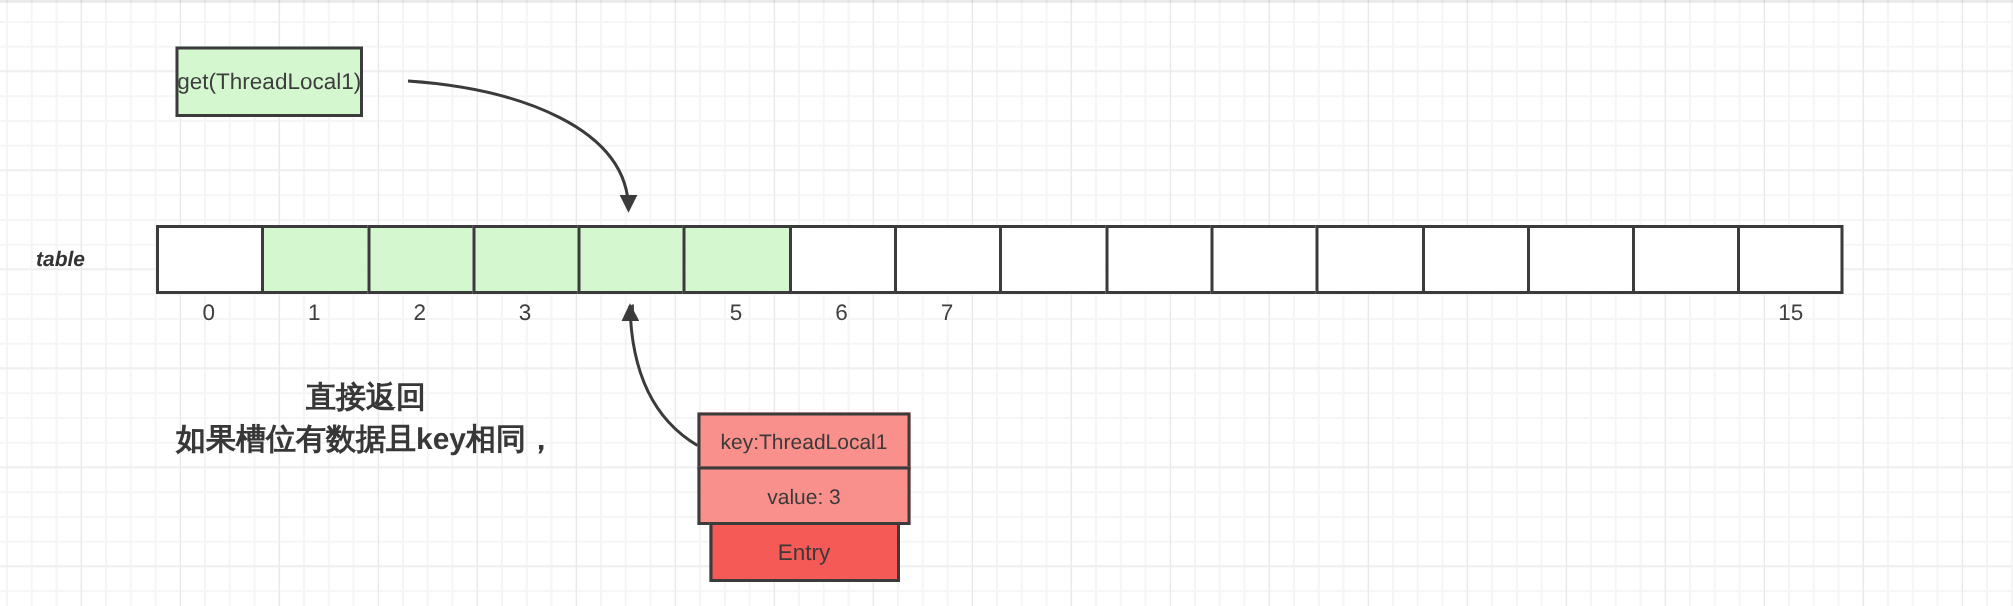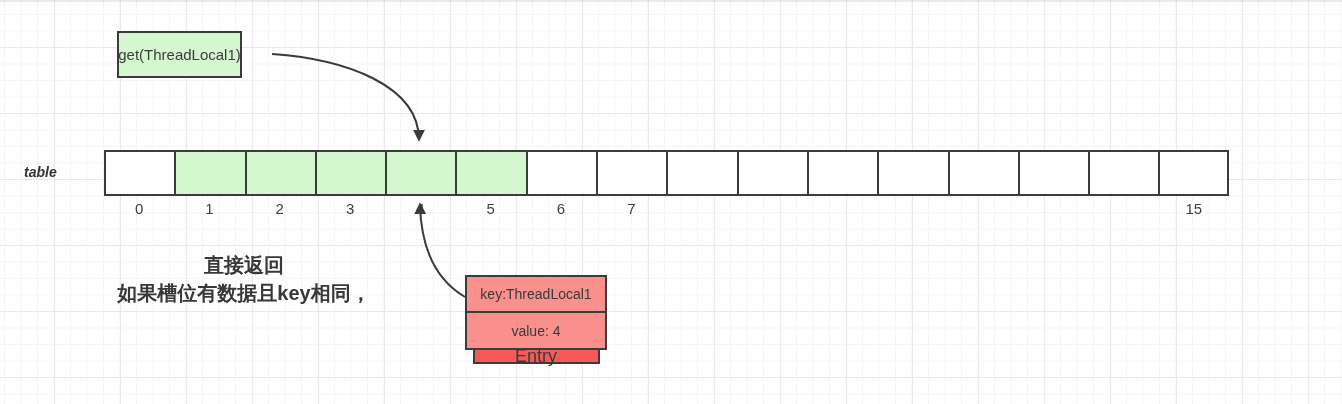--- a/index.html
+++ b/index.html
@@ -65,23 +65,23 @@
     position:relative;
     width:142px;height:38px;
     border:2px solid var(--line,#3b3b3b);
     box-sizing:border-box;
     display:flex;align-items:center;justify-content:center;
     background:var(--salmon-fill,#f9908b);
     font-size:14px;color:#3a3a3a;
   }
   .entry-row.value{height:39px;margin-top:-2px;}
   .entry-row.entry{
-    width:127px;height:16px;margin-top:-2px;
+    width:127px;height:40px;margin-top:-2px;
     background:var(--red-fill,#f55a57);
-    font-size:18px;
+    font-size:15px;
   }
   svg.overlay{position:absolute;left:0;top:0;pointer-events:none;}
 </style>
 </head>
 <body>
 
 <div class="canvas">
 
   <div class="box get-box">
     <span>get(ThreadLocal1)</span>
@@ -123,21 +123,21 @@
   <div class="annotation">
     <div>直接返回</div>
     <div>如果槽位有数据且key相同，</div>
   </div>
 
   <div class="entry-stack">
     <div class="entry-row">
       <span>key:ThreadLocal1</span>
     </div>
     <div class="entry-row value">
-      <span>value: 4</span>
+      <span>value: 3</span>
     </div>
     <div class="entry-row entry">
       <span>Entry</span>
     </div>
   </div>
 
   <svg class="overlay" width="1342" height="404" viewBox="0 0 1342 404">
     <defs>
       <marker id="arrowhead" viewBox="0 0 10 10" refX="8.5" refY="5" markerWidth="6" markerHeight="6" orient="auto-start-reverse">
         <path d="M0 0 L10 5 L0 10 z" fill="#3b3b3b"></path>

